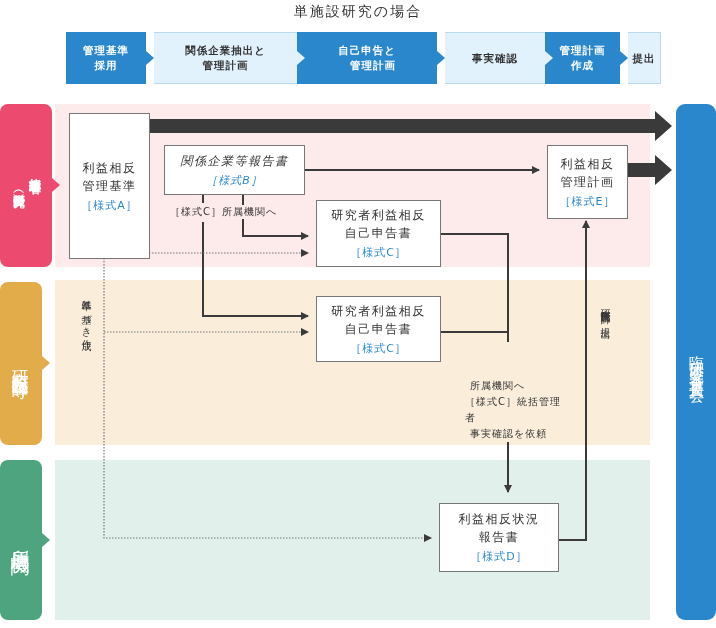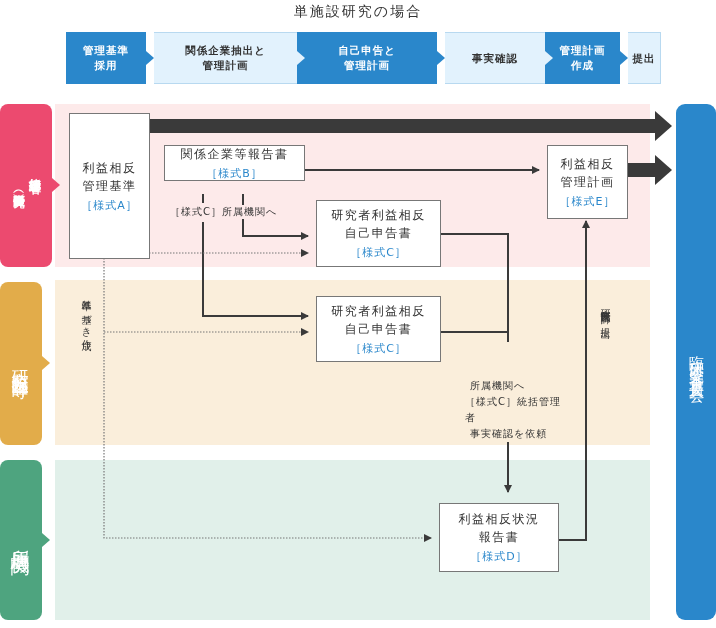--- a/index.html
+++ b/index.html
@@ -59,21 +59,21 @@
         <div>採用</div>
       </div>
   </div>
   <div class="abs chev fromdark" style="left:146px;"></div>
   <div class="abs step light" style="left:154px;width:143px;">
     <div>
         <div>関係企業抽出と</div>
         <div>管理計画</div>
       </div>
   </div>
-  <div class="abs step dark" style="left:297px;width:140px;">
+  <div class="abs step dark" style="left:297px;width:140px;text-align:right;">
     <div>
         <div>自己申告と</div>
         <div>管理計画</div>
       </div>
   </div>
   <div class="abs chev fromlight" style="left:297px;"></div>
   <div class="abs chev fromdark" style="left:437px;"></div>
   <div class="abs step light" style="left:445px;width:100px;">
     <div>
         <div>事実確認</div>
@@ -152,21 +152,21 @@
 
   <path d="M540,540 L586,540 L586,221" stroke="#3a3a3a" stroke-width="2" fill="none" marker-end="url(#ah)"></path>
 </svg>
 
 <div class="abs box" style="left:63px;top:113px;width:81px;height:146px;">
   <div>利益相反</div>
   <div>管理基準</div>
   <div class="form">［様式A］</div>
 </div>
 
-<div class="abs box" style="left:158px;top:145px;width:141px;height:36px;">
+<div class="abs box" style="left:158px;top:145px;width:141px;height:50px;font-style:italic;">
   <div>関係企業等報告書</div>
   <div class="form">［様式B］</div>
 </div>
 
 <div class="abs box" style="left:310px;top:200px;width:125px;height:67px;">
   <div>研究者利益相反</div>
   <div>自己申告書</div>
   <div class="form">［様式C］</div>
 </div>
 

